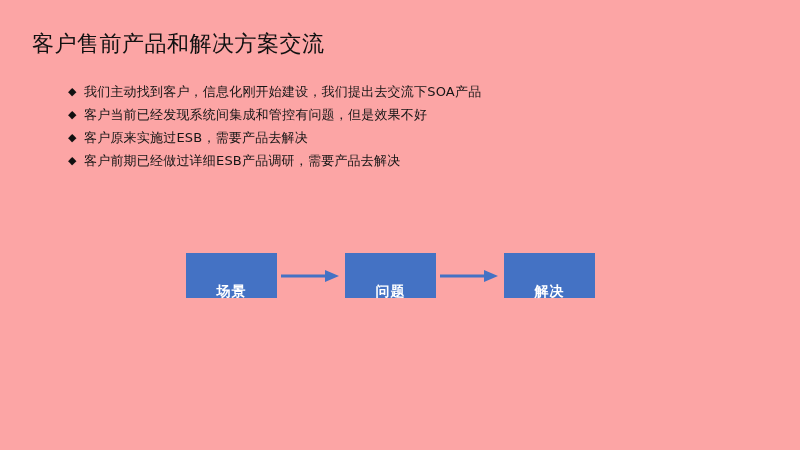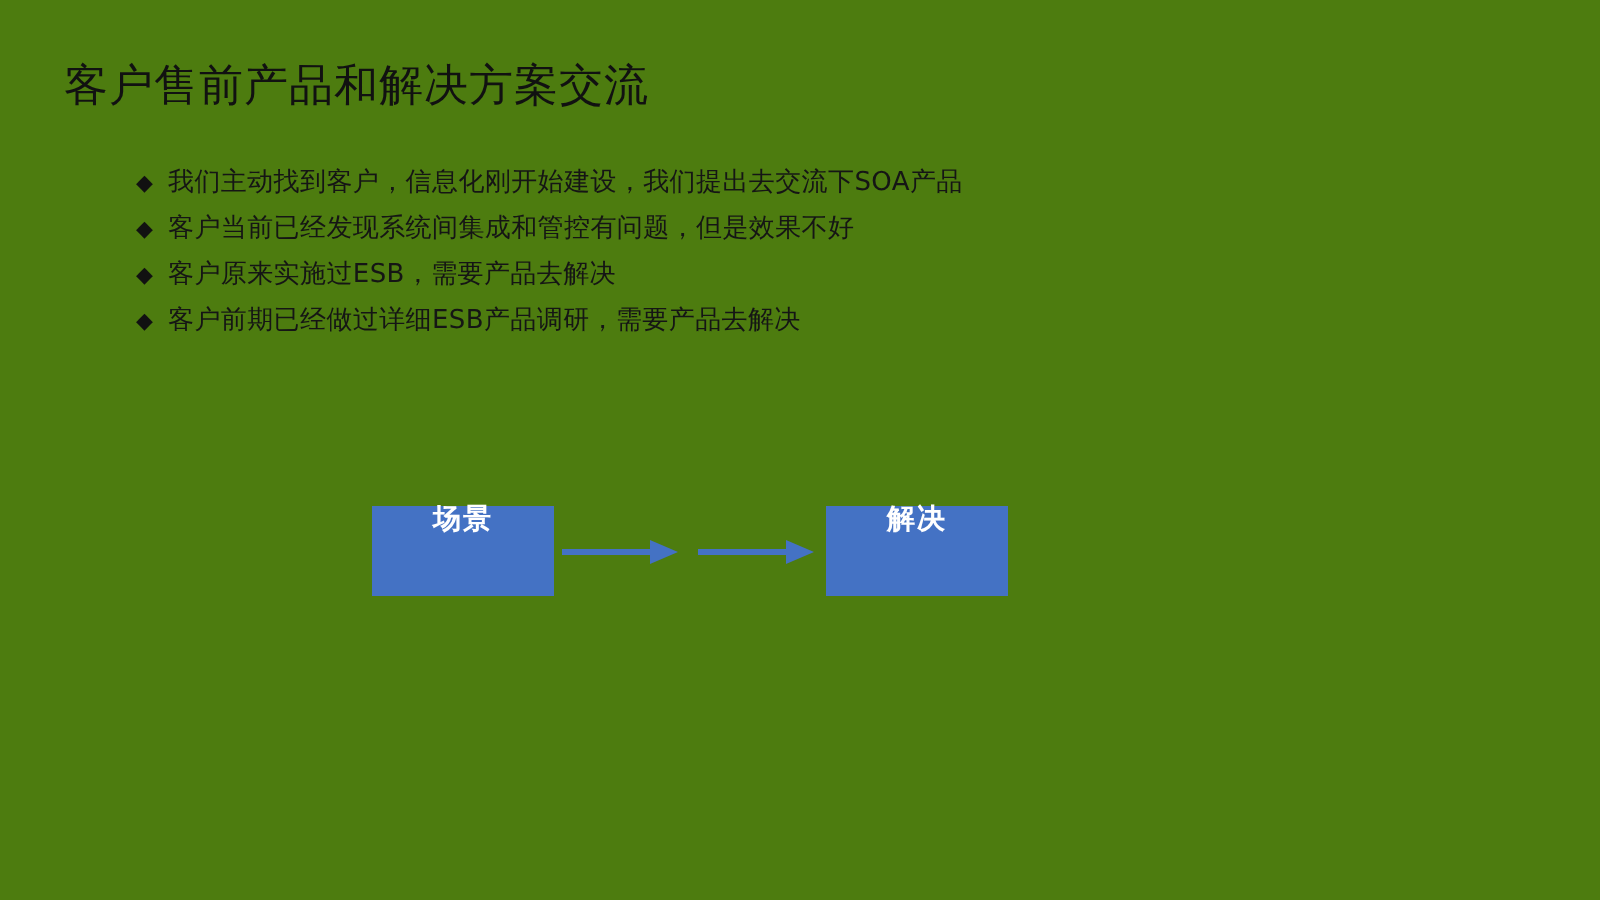--- a/index.html
+++ b/index.html
@@ -13,21 +13,21 @@
     background: #ffffff;
     font-family: "DejaVu Sans", "Liberation Sans", sans-serif;
     color: #1a1a1a;
     overflow: hidden;
     position: relative;
   }
 
   #slide {
     position: absolute;
     inset: 0;
-    background: #4d7c0f;
+    background: #fca5a5;
     padding-left: 20px;
   }
 
   
   #slide-title {
     position: absolute;
     left: 32px;
     top: 30px;
     font-size: 22px;
     line-height: 28px;
@@ -76,21 +76,21 @@
     width: 398px;
     height: 45px;
     display: flex;
     align-items: center;
   }
   .flow-box {
     width: 91px;
     height: 45px;
     background: #4472C4;
     display: flex;
-    align-items: flex-start;
+    align-items: flex-end;
     justify-content: center;
     flex: 0 0 auto;
   }
   .flow-box-label {
     color: #ffffff;
     font-size: 14px;
     font-weight: bold;
     letter-spacing: 1px;
     line-height: 1;
   }
@@ -143,20 +143,23 @@
       <span class="flow-box-label">场景</span>
     </div>
 
     <div class="flow-arrow">
       <svg width="60" height="16" viewBox="0 0 60 16" aria-hidden="true">
         <line x1="0" y1="8" x2="46" y2="8" stroke="#4472C4" stroke-width="3"></line>
         <polygon points="44,2 58,8 44,14" fill="#4472C4"></polygon>
       </svg>
     </div>
 
+    <div class="flow-box">
+      <span class="flow-box-label">问题</span>
+    </div>
 
     <div class="flow-arrow">
       <svg width="60" height="16" viewBox="0 0 60 16" aria-hidden="true">
         <line x1="0" y1="8" x2="46" y2="8" stroke="#4472C4" stroke-width="3"></line>
         <polygon points="44,2 58,8 44,14" fill="#4472C4"></polygon>
       </svg>
     </div>
 
     <div class="flow-box">
       <span class="flow-box-label">解决</span>

